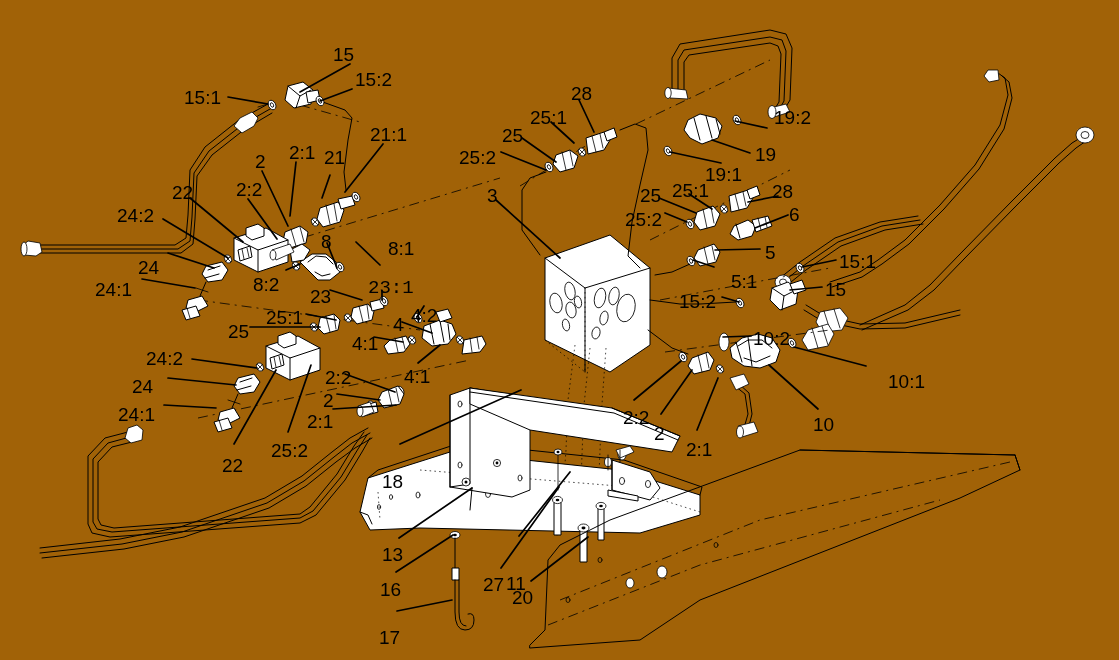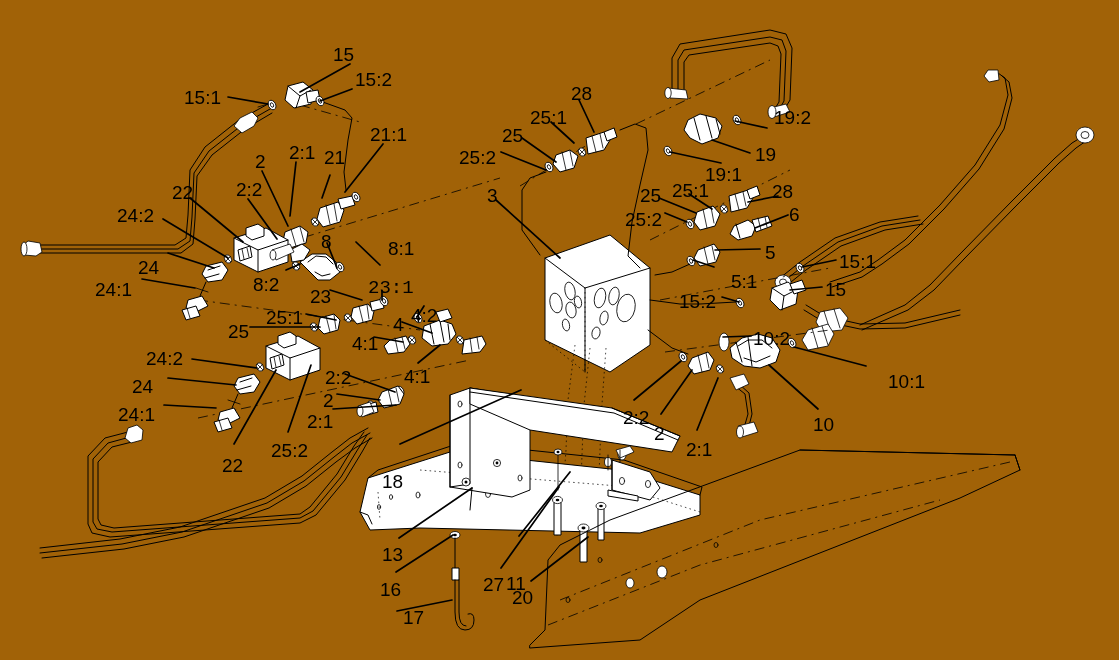--- a/index.html
+++ b/index.html
@@ -516,21 +516,21 @@
       <div class="lbl" style="left: 132px; top: 377px;">24</div>
       <div class="lbl" style="left: 118px; top: 405px;">24:1</div>
       <div class="lbl" style="left: 325px; top: 368px;">2:2</div>
       <div class="lbl" style="left: 323px; top: 391px;">2</div>
       <div class="lbl" style="left: 307px; top: 412px;">2:1</div>
       <div class="lbl" style="left: 271px; top: 441px;">25:2</div>
       <div class="lbl" style="left: 222px; top: 456px;">22</div>
       <div class="lbl" style="left: 382px; top: 450px; margin-top: 22px;">18</div>
       <div class="lbl" style="left: 382px; top: 545px;">13</div>
       <div class="lbl" style="left: 380px; top: 580px;">16</div>
-      <div class="lbl" style="left: 379px; top: 608px; margin-left: 24px;">17</div>
+      <div class="lbl" style="left: 379px; top: 628px;">17</div>
       <div class="lbl" style="left: 483px; top: 575px;">27</div>
       <div class="lbl" style="left: 506px; top: 574px;">11</div>
       <div class="lbl" style="left: 512px; top: 588px;">20</div>
       <div class="lbl" style="left: 487px; top: 186px;">3</div>
       <div class="lbl" style="left: 459px; top: 148px;">25:2</div>
       <div class="lbl" style="left: 502px; top: 126px;">25</div>
       <div class="lbl" style="left: 530px; top: 108px;">25:1</div>
       <div class="lbl" style="left: 571px; top: 84px;">28</div>
       <div class="lbl" style="left: 625px; top: 210px;">25:2</div>
       <div class="lbl" style="left: 640px; top: 186px;">25</div>

